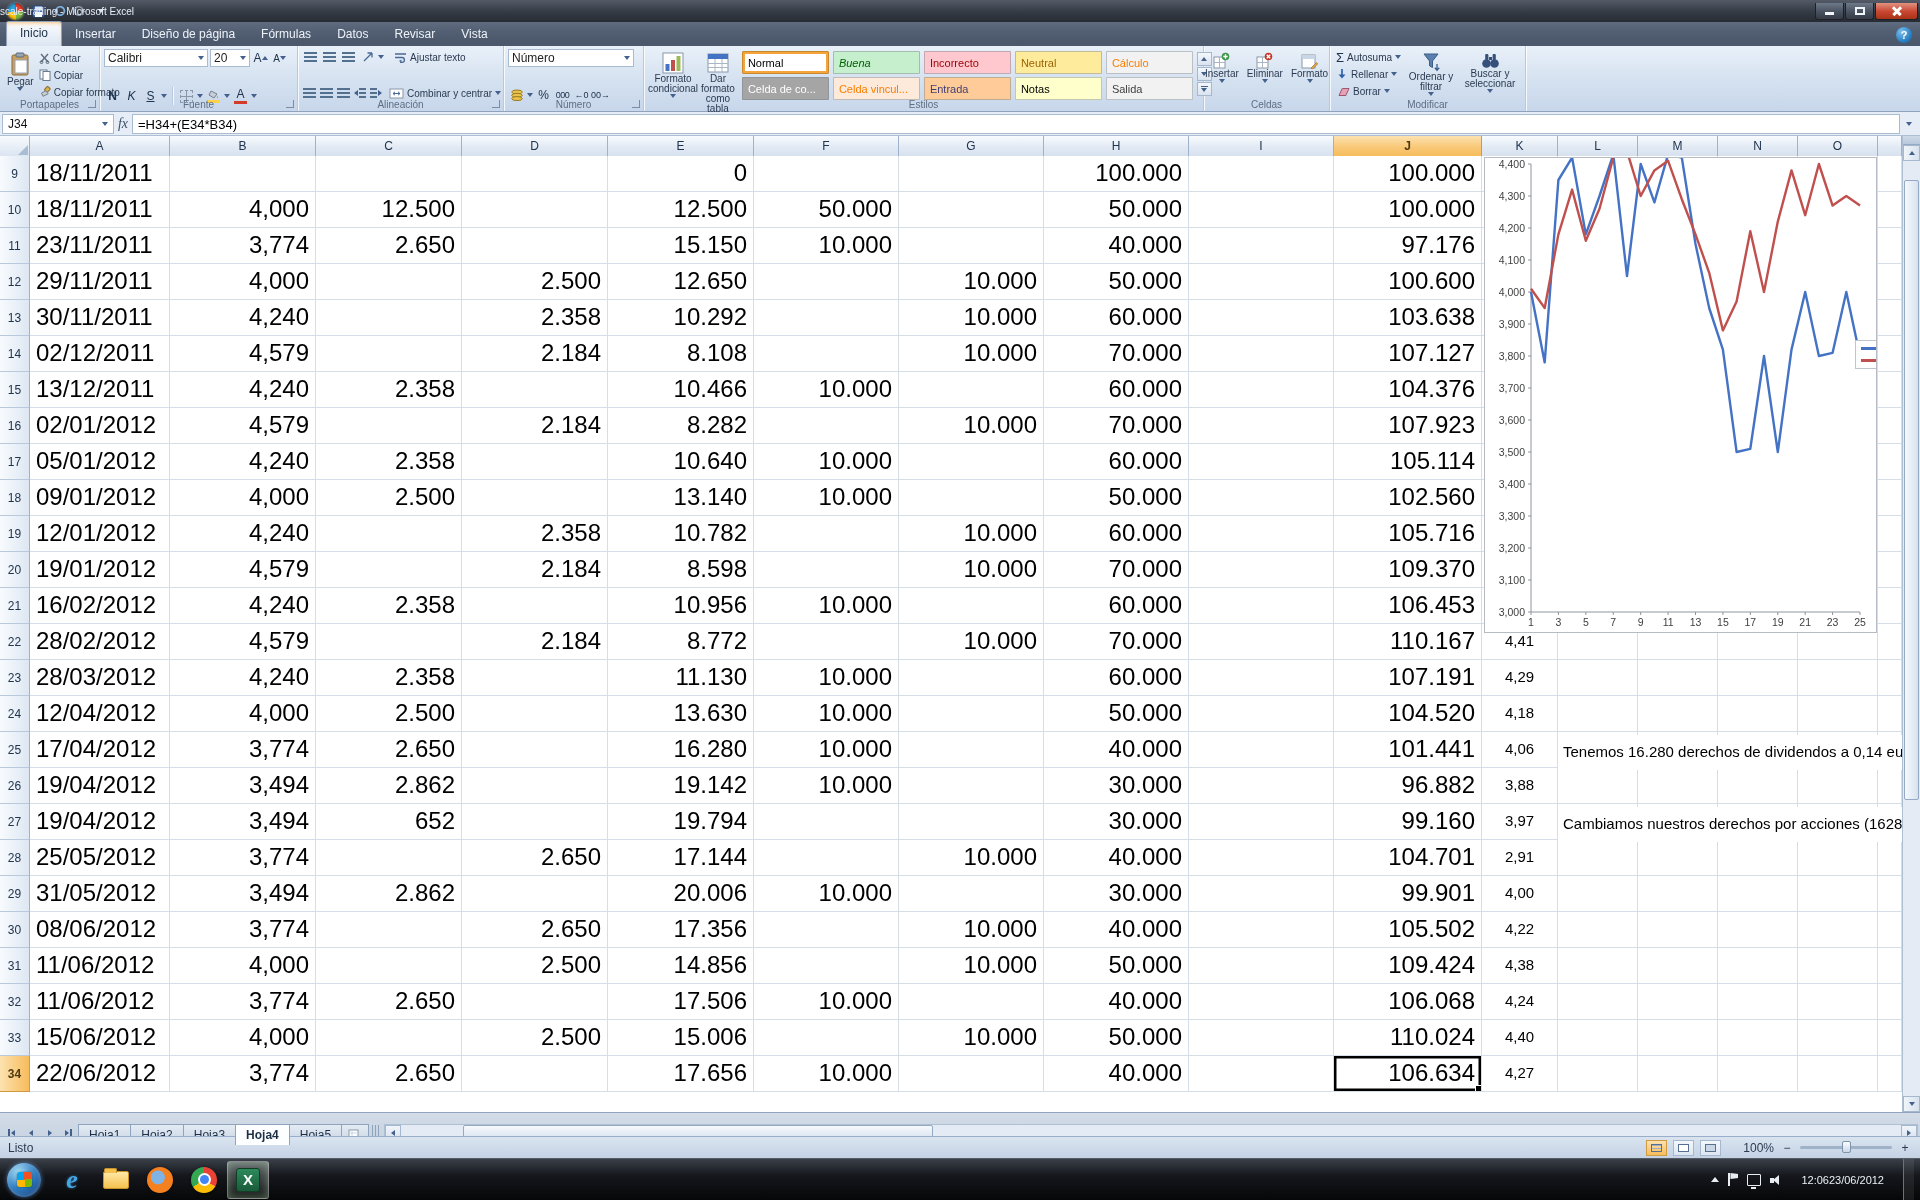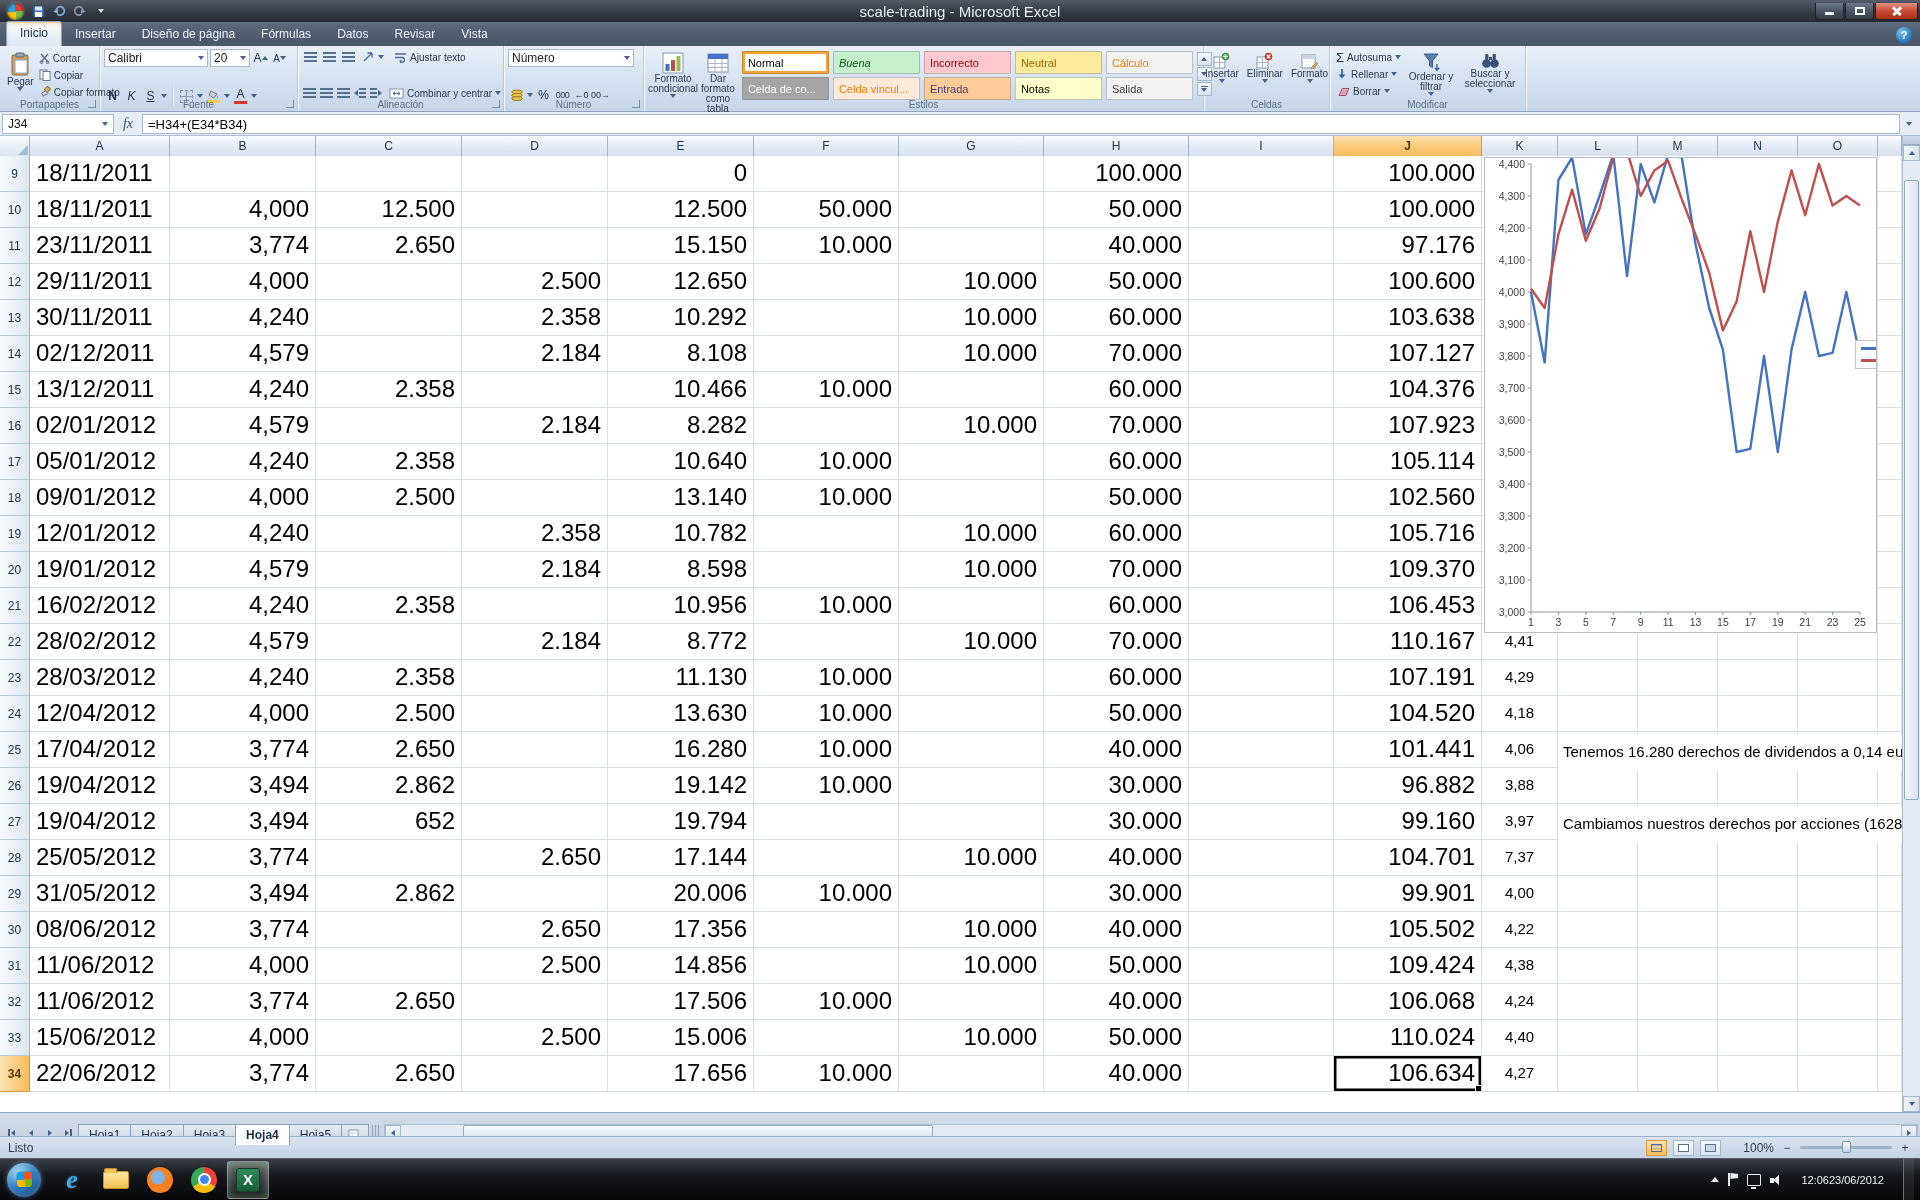--- a/index.html
+++ b/index.html
@@ -6,21 +6,21 @@
   html,body{width:1920px;height:1200px;overflow:hidden;font-family:"Liberation Sans",sans-serif}
   .screen{position:relative;width:1920px;height:1200px;background:#fff;overflow:hidden}
 
   
   .titlebar{position:absolute;top:0;left:0;right:0;height:22px;background:linear-gradient(#545b66,#343a44 55%,#272c34);display:flex;align-items:center;color:#fff}
   .orb{width:17px;height:17px;border-radius:50%;margin:0 5px 0 7px;background:conic-gradient(#e53e2e 0 25%,#7db842 0 50%,#ffc20e 0 75%,#2e9fd8 0);box-shadow:inset 0 0 3px rgba(0,0,0,.7),0 0 2px rgba(255,255,255,.5)}
   .qat{display:flex;gap:3px;align-items:center}
   .qat-btn{width:18px;height:16px;display:flex;align-items:center;justify-content:center}
   .dd{width:0;height:0;border-left:3px solid transparent;border-right:3px solid transparent;border-top:4px solid #44608c;display:inline-block}
   .dd.lt{border-top-color:#d8e2ee}
-  .wtitle{position:absolute;left:0;right:0;text-align:center;font-size:15px;color:#e8edf4;pointer-events:none}
+  .wtitle{position:absolute;left:0;right:0;font-size:10px;color:#e8edf4;pointer-events:none}
   .win-controls{margin-left:auto;display:flex;padding-right:2px}
   .wbtn{width:29px;height:17px;margin-left:1px;position:relative;background:linear-gradient(#6e7989,#454e5b 60%,#363d48);border:1px solid #1d2127;border-top:none;border-radius:0 0 3px 3px}
   .wbtn.close{width:43px;background:linear-gradient(#e49180,#c64530 55%,#a93317)}
   .wbtn .minbar{position:absolute;left:9px;bottom:4px;width:9px;height:3px;background:#f2f5f9}
   .wbtn .maxbox{position:absolute;left:9px;top:4px;width:10px;height:8px;border:2px solid #f2f5f9}
   .wbtn .xbar{position:absolute;left:50%;top:50%;width:11px;height:2.5px;background:#fff}
   .xbar.r1{transform:translate(-50%,-50%) rotate(45deg)}
   .xbar.r2{transform:translate(-50%,-50%) rotate(-45deg)}
 
   
@@ -50,21 +50,21 @@
   .scbtn{width:15px;height:14px;background:linear-gradient(#f4f8fc,#d9e3ef);border:1px solid #a5b8ce;display:flex;align-items:center;justify-content:center}
   .tri-u{width:0;height:0;border-left:3.5px solid transparent;border-right:3.5px solid transparent;border-bottom:4px solid #44608c}
   .tri-d{width:0;height:0;border-left:3.5px solid transparent;border-right:3.5px solid transparent;border-top:4px solid #44608c}
   .tri-l{width:0;height:0;border-top:3.5px solid transparent;border-bottom:3.5px solid transparent;border-right:4px solid #44608c}
   .tri-r{width:0;height:0;border-top:3.5px solid transparent;border-bottom:3.5px solid transparent;border-left:4px solid #44608c}
 
   
   .fbar{position:absolute;top:112px;left:0;right:0;height:24px;background:#e6edf6;border-bottom:1px solid #aebfd4;display:flex;align-items:center;padding:0 2px}
   .namebox{width:112px;height:20px;background:#fff;border:1px solid #a9bbd1;font-size:12px;padding:2px 5px;color:#111;display:flex;align-items:center}
   .namebox .dd{margin-left:auto}
-  .fx{width:28px;text-align:center;font-family:"Liberation Serif",serif;font-style:italic;font-size:14px;color:#3c5068}
+  .fx{width:18px;text-align:center;font-family:"Liberation Serif",serif;font-style:italic;font-size:14px;color:#3c5068}
   .finput{flex:1;height:20px;background:#fff;border:1px solid #a9bbd1;font-size:13px;padding:2px 5px;color:#000;white-space:nowrap;overflow:hidden}
   .fchev{width:18px;display:flex;align-items:center;justify-content:center}
 
   
   .colheaders{position:absolute;top:136px;left:0;width:1902px;height:20px;display:flex;background:#dce6f1;border-bottom:1px solid #9fb2cc}
   .corner{width:30px;height:20px;background:linear-gradient(#f7fafd,#dbe5f1);border-right:1px solid #9fb2cc;position:relative}
   .corner::after{content:"";position:absolute;right:1px;bottom:1px;border-left:10px solid transparent;border-bottom:10px solid #a8bdd4}
   .ch{height:20px;background:linear-gradient(#f8fbfe,#e2eaf4 55%,#d7e2ef);border-right:1px solid #9fb2cc;font-size:12px;color:#20344e;display:flex;align-items:center;justify-content:center}
   .ch.hl{background:linear-gradient(#fce2b0,#f9c978 55%,#f7bc5c);border-color:#cf9a42;color:#513a10;font-weight:bold}
   .col-a{width:140px}.col-b{width:146px}.col-c{width:146px}.col-d{width:146px}.col-e{width:146px}
@@ -915,21 +915,21 @@
       <div class="c col-a left">25/05/2012</div>
       <div class="c col-b">3,774</div>
       <div class="c col-c"></div>
       <div class="c col-d">2.650</div>
       <div class="c col-e">17.144</div>
       <div class="c col-f"></div>
       <div class="c col-g">10.000</div>
       <div class="c col-h">40.000</div>
       <div class="c col-i"></div>
       <div class="c col-j">104.701</div>
-      <div class="c col-k">7,37</div>
+      <div class="c col-k">2,91</div>
       <div class="c col-l note"></div>
       <div class="c col-m"></div>
       <div class="c col-n"></div>
       <div class="c col-o"></div>
       <div class="c col-p"></div>
     </div>
       <div class="row">
       <div class="rowhdr">29</div>
       <div class="c col-a left">31/05/2012</div>
       <div class="c col-b">3,494</div>

